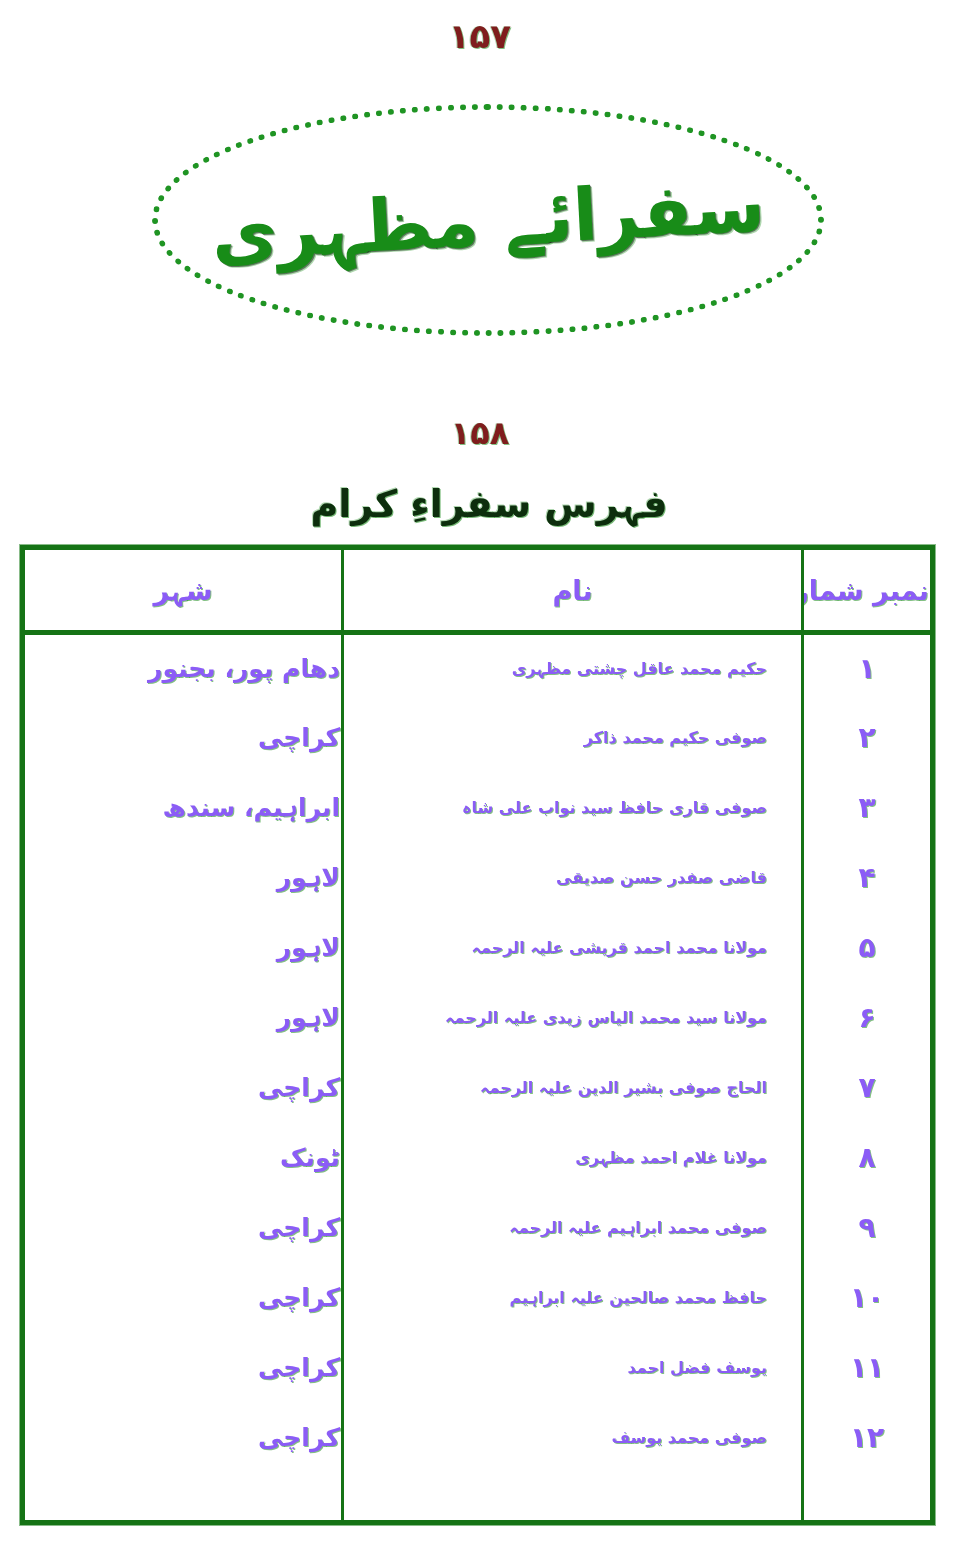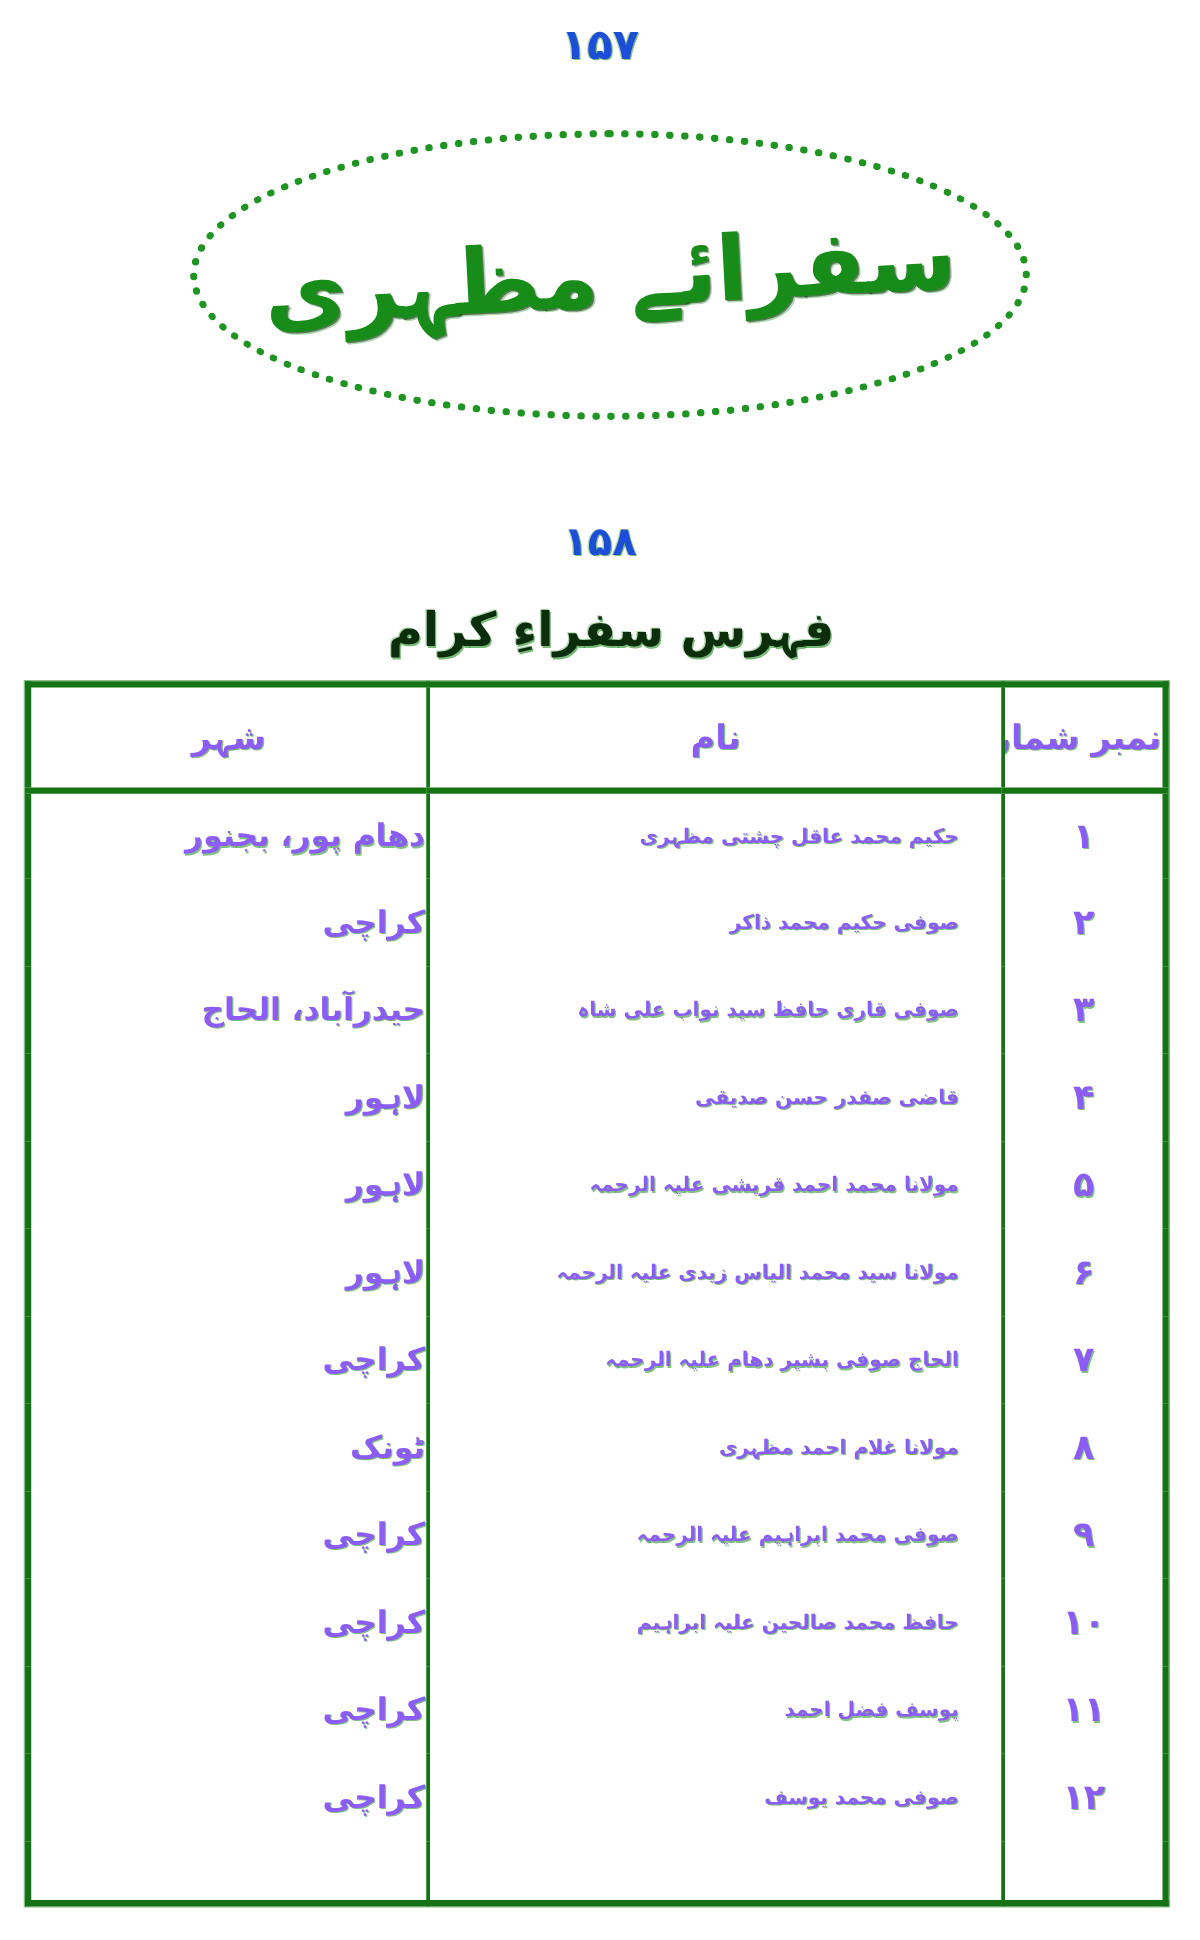--- a/index.html
+++ b/index.html
@@ -12,21 +12,21 @@
   }
   .page{
     position:absolute;inset:0;
     background:#ffffff;
   }
   
   .pageno{
     position:absolute;left:0;right:0;
     text-align:center;
     font-weight:bold;
-    color:#1d4ed8;
+    color:#7f1d1d;
     text-shadow:1px 1px 0 rgba(30,140,30,.55), -1px 0 0 rgba(30,140,30,.35);
     letter-spacing:2px;
   }
   .pageno-top{top:16px;font-size:34px;}
   .pageno-second{top:414px;font-size:32px;}
   
   .emblem{
     position:absolute;
     left:152px;top:104px;
     width:672px;height:232px;
@@ -139,40 +139,40 @@
         <td class="city-cell">دھام پور، بجنور</td>
       </tr>
       <tr class="data-row">
         <td class="serial-cell">۲</td>
         <td class="name-cell">صوفی حکیم محمد ذاکر</td>
         <td class="city-cell">کراچی</td>
       </tr>
       <tr class="data-row">
         <td class="serial-cell">۳</td>
         <td class="name-cell">صوفی قاری حافظ سید نواب علی شاہ</td>
-        <td class="city-cell">حیدرآباد، الحاج</td>
+        <td class="city-cell">ابراہیم، سندھ</td>
       </tr>
       <tr class="data-row">
         <td class="serial-cell">۴</td>
         <td class="name-cell">قاضی صفدر حسن صدیقی</td>
         <td class="city-cell">لاہور</td>
       </tr>
       <tr class="data-row">
         <td class="serial-cell">۵</td>
         <td class="name-cell">مولانا محمد احمد قریشی علیہ الرحمہ</td>
         <td class="city-cell">لاہور</td>
       </tr>
       <tr class="data-row">
         <td class="serial-cell">۶</td>
         <td class="name-cell">مولانا سید محمد الیاس زیدی علیہ الرحمہ</td>
         <td class="city-cell">لاہور</td>
       </tr>
       <tr class="data-row">
         <td class="serial-cell">۷</td>
-        <td class="name-cell">الحاج صوفی بشیر دھام علیہ الرحمہ</td>
+        <td class="name-cell">الحاج صوفی بشیر الدین علیہ الرحمہ</td>
         <td class="city-cell">کراچی</td>
       </tr>
       <tr class="data-row">
         <td class="serial-cell">۸</td>
         <td class="name-cell">مولانا غلام احمد مظہری</td>
         <td class="city-cell">ٹونک</td>
       </tr>
       <tr class="data-row">
         <td class="serial-cell">۹</td>
         <td class="name-cell">صوفی محمد ابراہیم علیہ الرحمہ</td>

